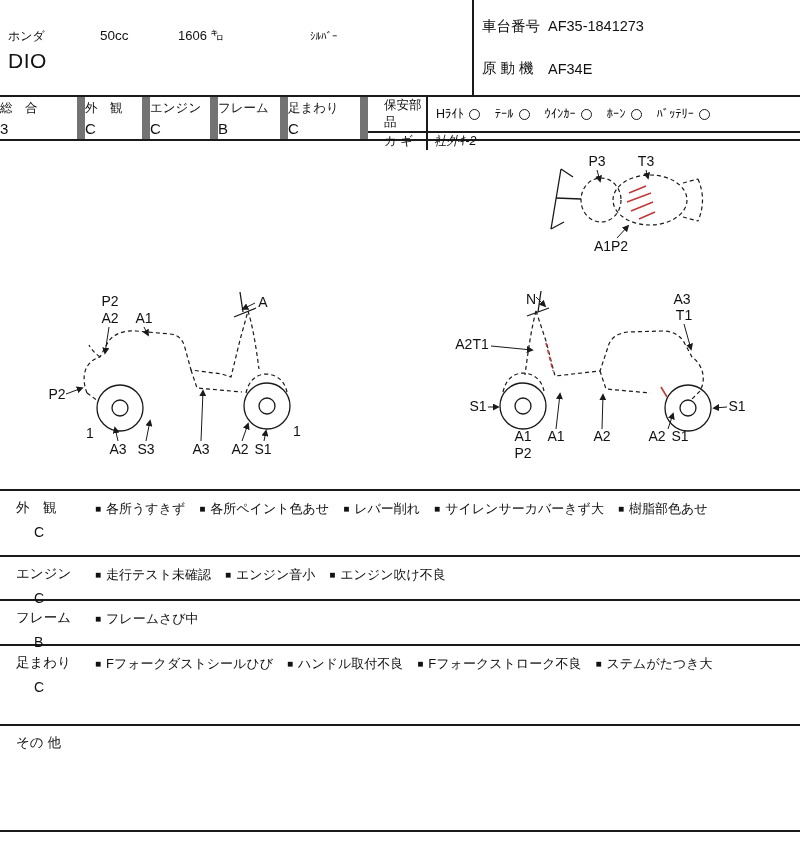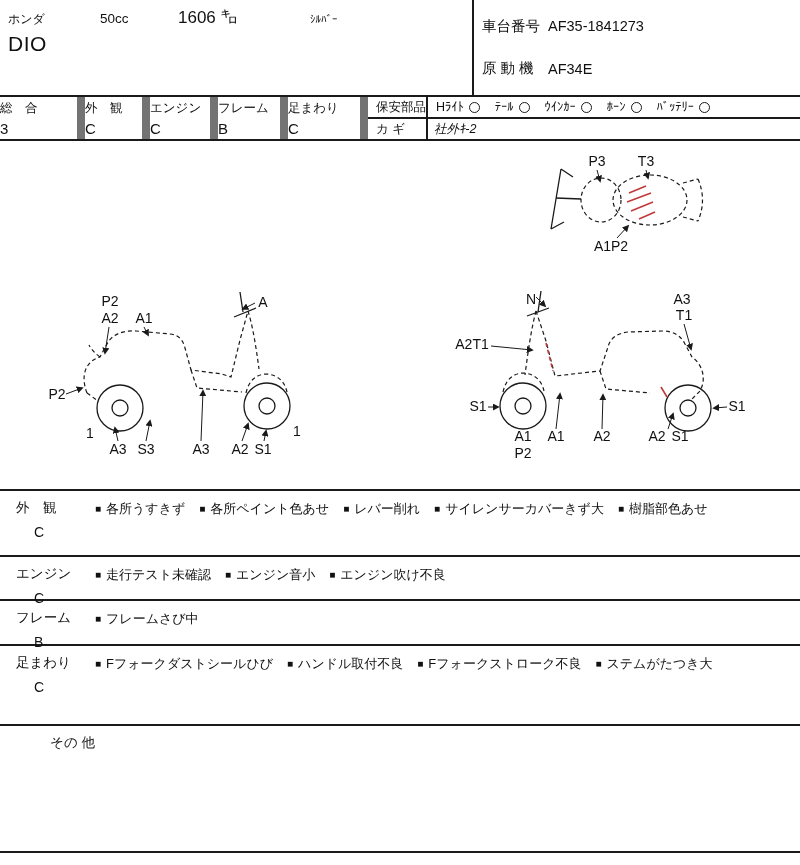--- a/index.html
+++ b/index.html
@@ -8,56 +8,56 @@
     position:relative; width:800px; height:865px; background:#fff;
     color:#111; font-family:"Liberation Sans","DejaVu Sans",sans-serif;
     overflow:hidden;
   }
   
   .header { display:flex; height:95px; }
   .h-left { flex:1; padding:8px 8px 0 8px; }
   .h-top { display:flex; align-items:baseline; }
   .maker   { font-size:12px;  width:92px; }
   .disp    { font-size:13.5px; width:78px; }
-  .mileage { font-size:17px; width:132px; }
+  .mileage { font-size:13px; width:132px;margin-top:20px; }
   .vcolor  { font-size:11px; }
   .model   { font-size:21px; margin-top:4px; letter-spacing:.5px; }
   .h-right { width:328px; border-left:2px solid #1a1a1a; padding:5px 8px;
              display:flex; flex-direction:column; justify-content:space-around; }
   .h-row   { display:flex; align-items:center; font-size:14.5px; }
   .h-label { width:66px; }
   
   .ratings { display:flex; height:46px; border-top:2px solid #1a1a1a; border-bottom:2px solid #1a1a1a; }
   .rcell { display:flex; flex-direction:column; justify-content:space-between; align-items:flex-start;
            border-right:8px solid #737373; padding:3px 0 2px; }
   .rlabel { font-size:12.5px; white-space:nowrap; }
   .rvalue { font-size:15px; }
   .safety { flex:1; display:flex; flex-direction:column; font-size:12.5px; }
   .safety-row { flex:1; display:flex; }
   .safety-row.first { border-bottom:2px solid #1a1a1a; }
-  .safety-label { width:60px; border-right:2px solid #1a1a1a; display:flex; align-items:center; padding-left:8px; }
+  .safety-label { width:60px; border-right:2px solid #1a1a1a; display:flex; align-items:center; padding-left:16px; }
   .safety-items { flex:1; display:flex; align-items:center; gap:15px; padding-left:8px;border-radius:7px; }
   .sp-item { display:flex; align-items:center; gap:5px; white-space:nowrap; }
   .sp-circle { width:11px; height:11px; border:1.8px solid #1a1a1a; border-radius:50%; display:inline-block; }
   .key-value { display:flex; align-items:center; padding-left:6px;font-style:italic; }
   
   .diagram { height:350px; border-bottom:2px solid #1a1a1a; }
   .diagram svg text { font-size:14px; fill:#111; font-family:inherit; }
   .solid  { stroke:#1a1a1a; fill:none; stroke-width:1.3; }
   .dashed { stroke:#1a1a1a; fill:none; stroke-width:1.2; stroke-dasharray:4 3; }
   .lead   { stroke:#1a1a1a; fill:none; stroke-width:1; }
   .red path { stroke:#c03a3a; fill:none; stroke-width:1.6; }
   .red .rdash { stroke-dasharray:4 3; }
   
   .note-row { display:flex; border-bottom:2px solid #1a1a1a; }
   .note-row.r1 { height:66px; }
   .note-row.r2 { height:44px; }
   .note-row.r3 { height:45px; }
   .note-row.r4 { height:80px; }
-  .note-row.r5 { height:127px; border-bottom:2px solid #1a1a1a;text-align:right; }
+  .note-row.r5 { height:106px; border-bottom:2px solid #1a1a1a; }
   .note-label { width:95px; padding:8px 0 0 16px; font-size:13.5px; }
   .note-grade { padding-left:18px; margin-top:7px; font-size:14px; }
   .note-items { flex:1; padding-top:9px; padding-right:8px; font-size:13px;
                 display:flex; flex-wrap:wrap; gap:4px 14px; align-content:flex-start; }
   .note-item { white-space:nowrap; }
   .bullet { font-size:10px; margin-right:5px; position:relative; top:-1px; }
   .bottom-margin { height:26px; }
 </style>
 </head>
 <body>

